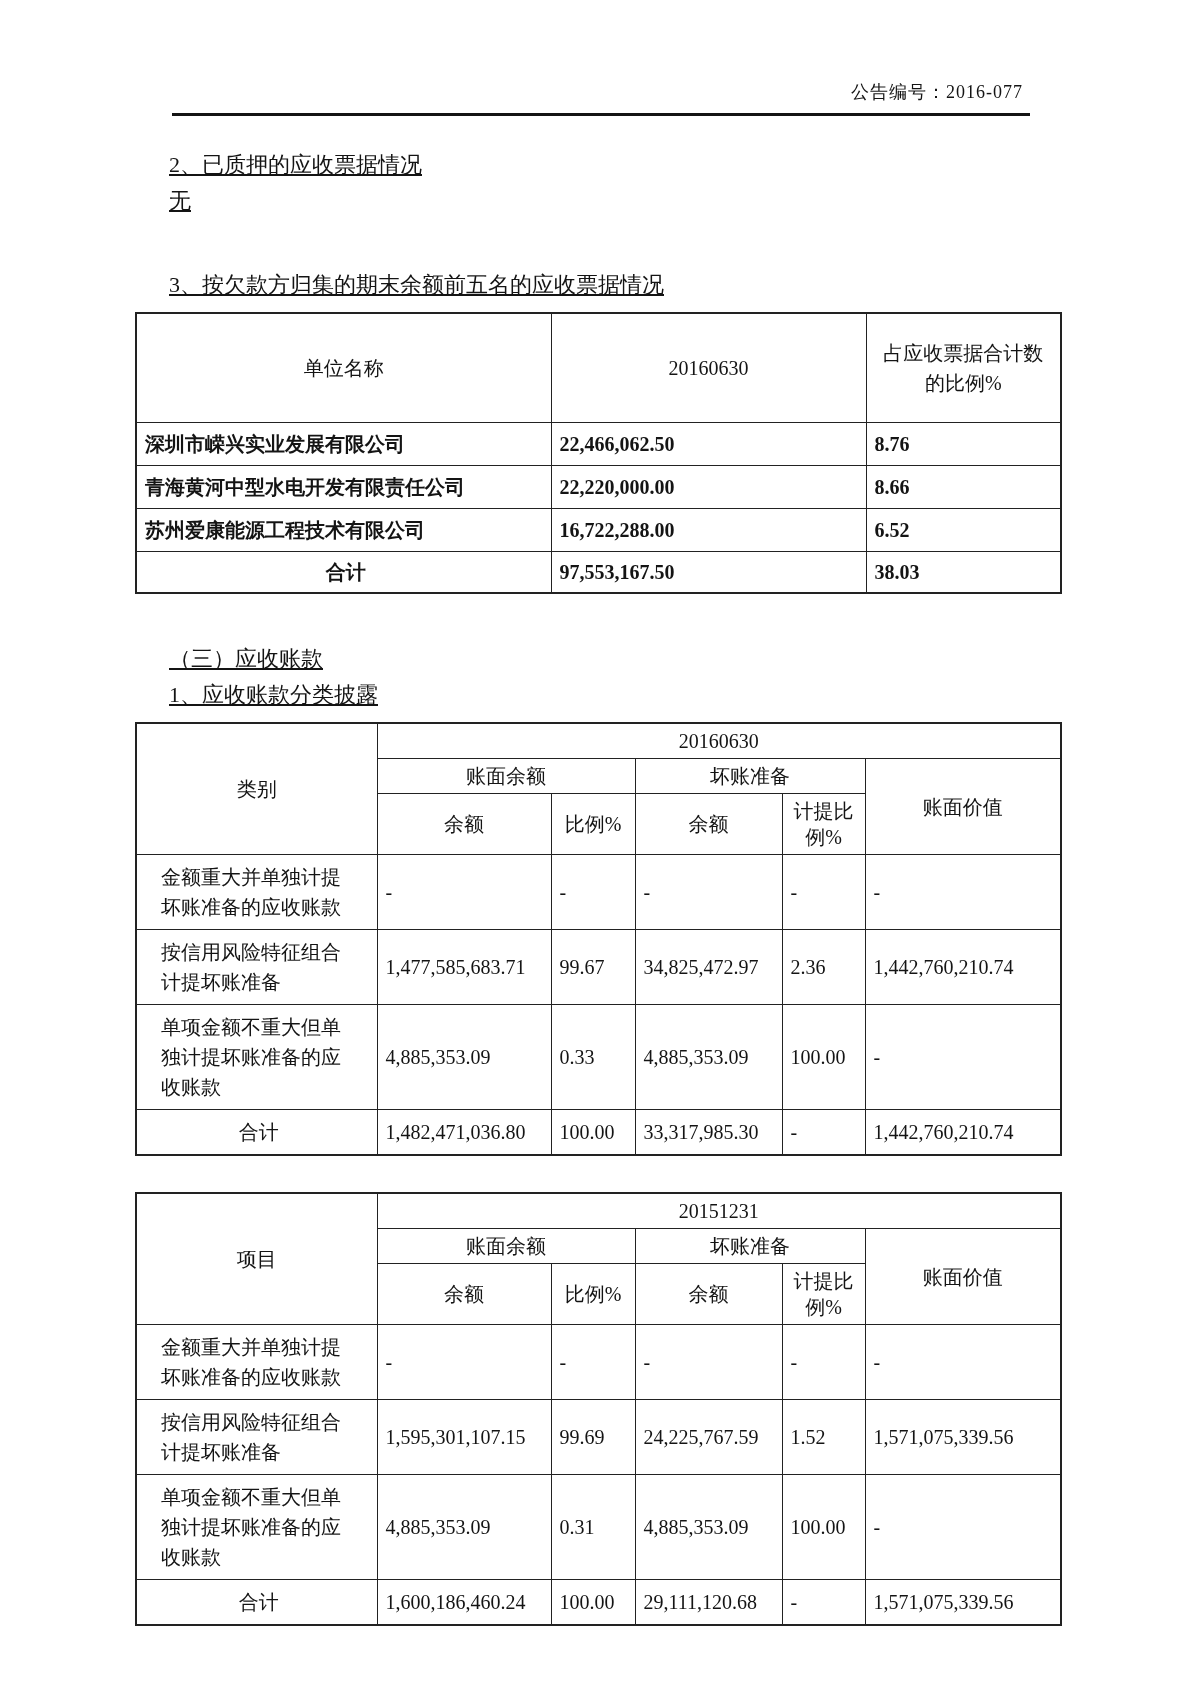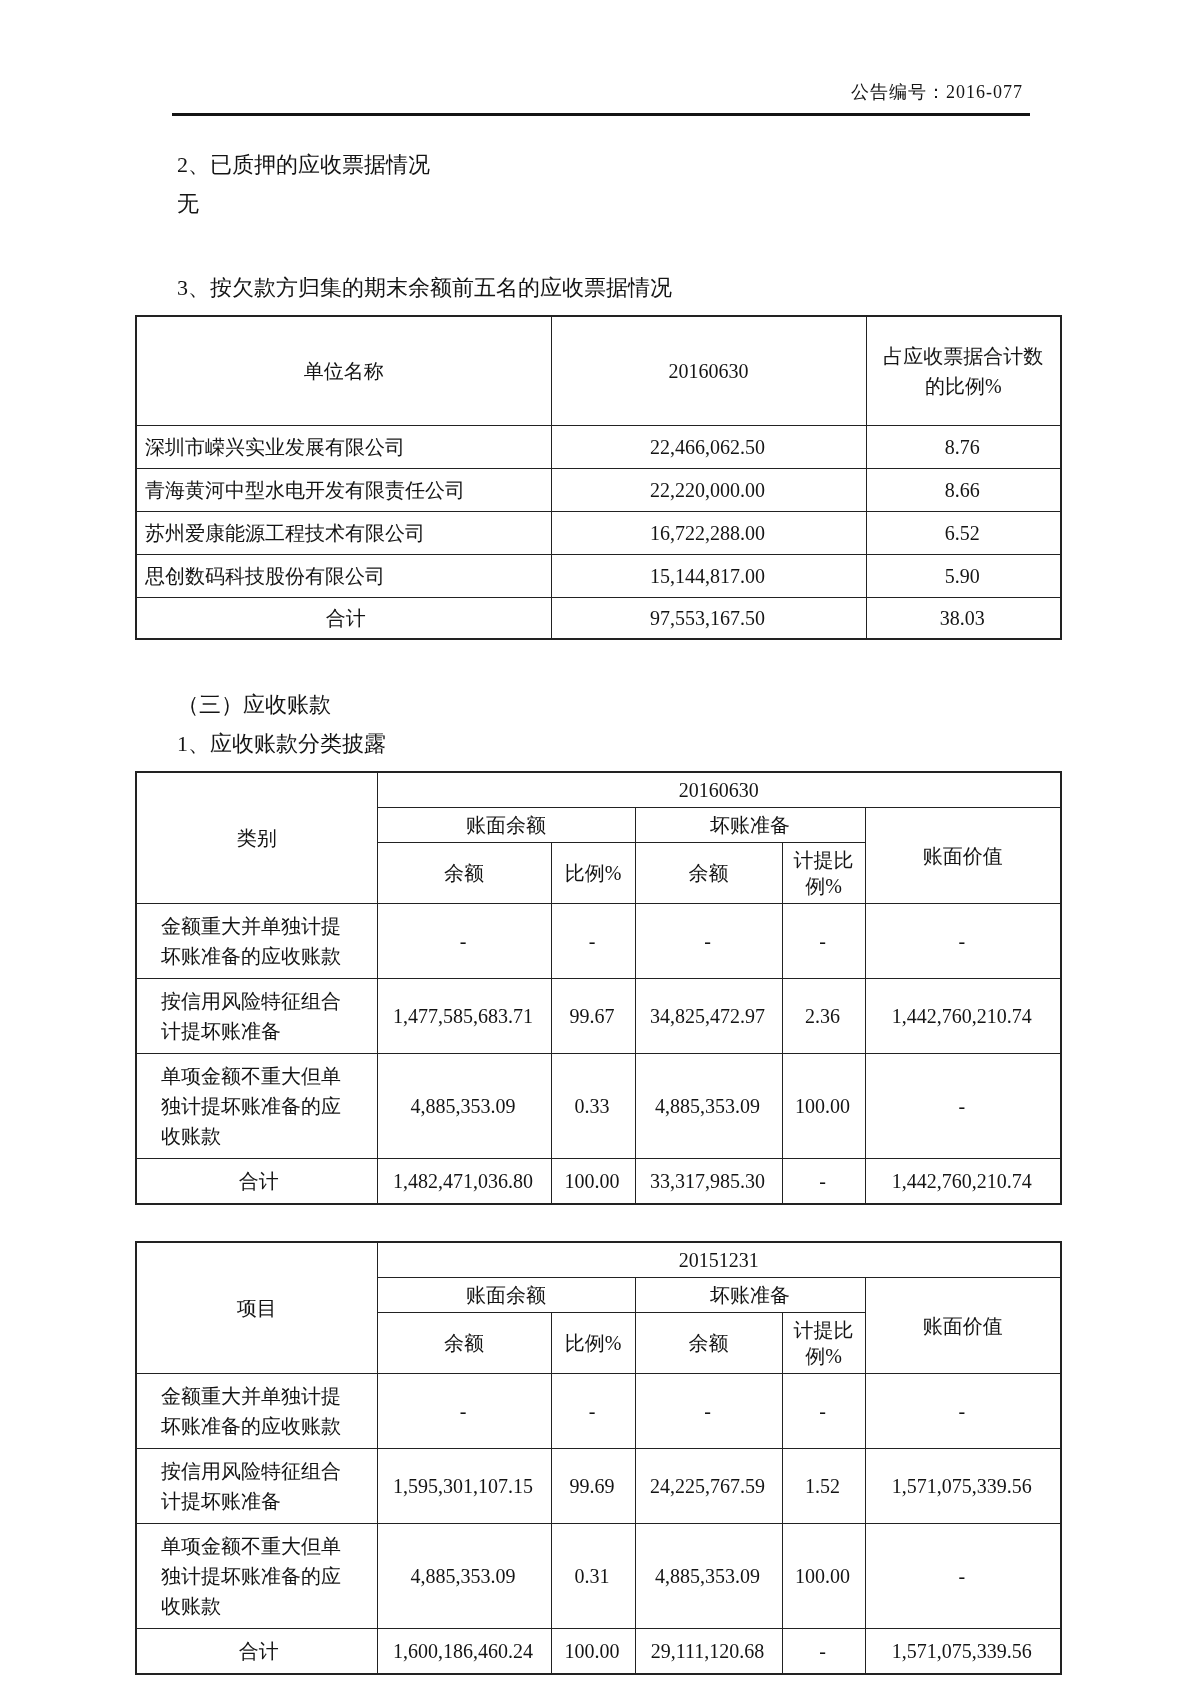--- a/index.html
+++ b/index.html
@@ -4,38 +4,38 @@
 <style>
   html,body{margin:0;padding:0;background:#888;}
   .page{
     width:1200px;min-height:1696px;margin:0 auto;background:#ffffff;
     font-family:"Liberation Serif","DejaVu Serif",serif;color:#141414;
     box-sizing:border-box;padding-top:78px;position:relative;
   }
   .doc-header{width:1023px;text-align:right;font-size:18px;line-height:28px;letter-spacing:1px;}
   .header-rule{margin:7px 0 0 172px;width:858px;height:3px;background:#141414;}
   .content{padding-left:135px;}
-  .heading{font-size:22px;line-height:30px;margin:9px;padding-left:33px;}
+  .heading{font-size:22px;line-height:30px;margin:1px;padding-left:33px;text-decoration:underline;}
   .h-pledged{margin-top:34px;}
   .h-none{margin-top:6px;padding-left:33px;}
   .h-top5{margin-top:54px;}
   .h-ar{margin-top:50px;}
   .h-arsub{margin-top:6px;}
   table{border-collapse:collapse;table-layout:fixed;width:925px;font-size:20px;margin-top:12px;}
   table,td,th{border:1px solid #222;}
   table{border-width:2px;}
   td,th{padding:5px 8px;font-weight:normal;line-height:30px;vertical-align:middle;box-sizing:border-box;}
   th{text-align:center;}
   .c{text-align:center;padding-left:12px;}
   .l{text-align:left;}
-  .r{text-align:center;padding-right:10px;margin-top:28px;}
+  .r{text-align:left;padding-right:10px;margin-top:28px;}
   .t1 col.c1{width:415px;} .t1 col.c2{width:315px;} .t1 col.c3{width:195px;}
   .t1 th{line-height:30px;padding:6px 16px;}
   .t1 th.narrow{padding:24px 14px;}
-  .t1 td{height:40px;}
+  .t1 td{height:40px;font-weight:bold;}
   .t1 td.name{padding:6px 8px;}
   .tw col.cl{width:241px;} .tw col.cb1{width:174px;} .tw col.cr1{width:84px;}
   .tw col.cb2{width:147px;} .tw col.cr2{width:83px;} .tw col.cv{width:196px;}
   .tw th{line-height:26px;padding:4px 6px;}
   .tw td.label{padding:7px 24px;line-height:30px;}
   .tw td{padding-top:7px;padding-bottom:7px;}
   .tw tr.total td{height:44px;}
   .gap24{height:24px;}
 </style>
 </head>
@@ -74,25 +74,20 @@
       </tr>
       <tr>
         <td class="l name">青海黄河中型水电开发有限责任公司</td>
         <td class="r">22,220,000.00</td>
         <td class="r">8.66</td>
       </tr>
       <tr>
         <td class="l name">苏州爱康能源工程技术有限公司</td>
         <td class="r">16,722,288.00</td>
         <td class="r">6.52</td>
-      </tr>
-      <tr>
-        <td class="l name">思创数码科技股份有限公司</td>
-        <td class="r">15,144,817.00</td>
-        <td class="r">5.90</td>
       </tr>
       <tr>
         <td class="c">合计</td>
         <td class="r">97,553,167.50</td>
         <td class="r">38.03</td>
       </tr>
     </tbody>
       </table>
 
     <p class="heading h-ar">（三）应收账款</p>

